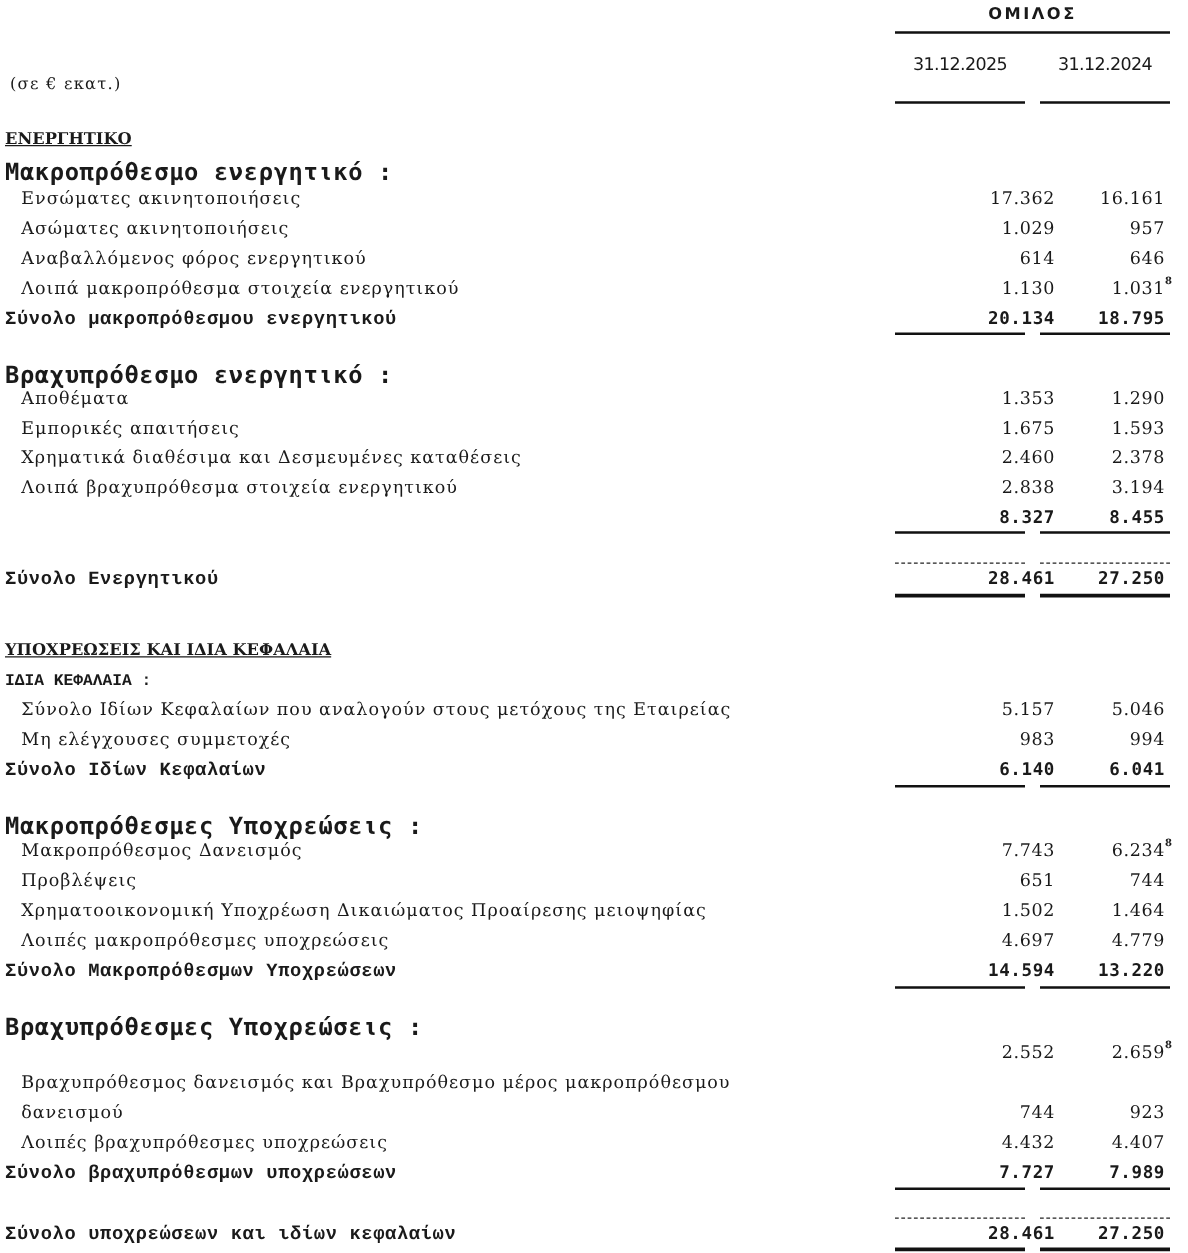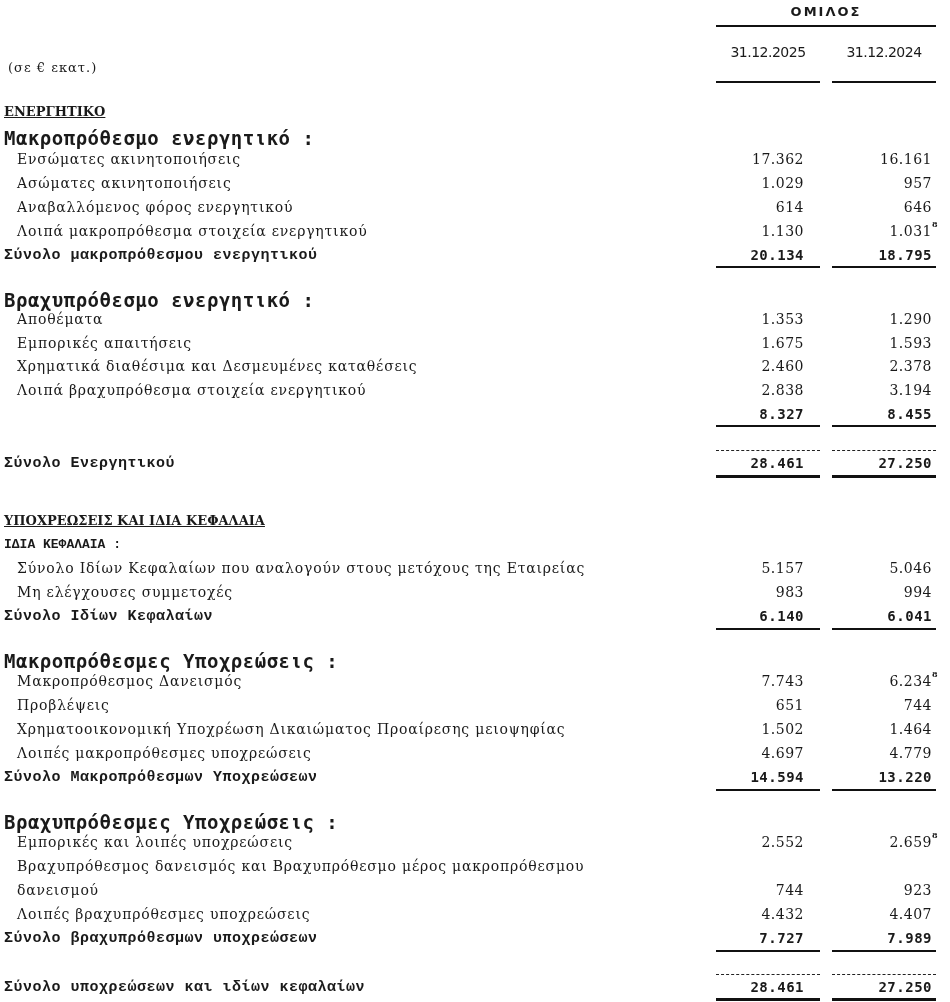--- a/index.html
+++ b/index.html
@@ -12,21 +12,21 @@
   .hline.dash { border-top: 1px dashed #222; }
   .col-head { position: absolute; top: 44px; width: 104px; text-align: center; font-size: 14px; font-family: "DejaVu Sans", sans-serif; letter-spacing: -0.5px; }
   .unit { left: 8px; top: 60px; font-size: 13px; letter-spacing: 1px; }
   .row { position: absolute; left: 0; width: 950px; height: 24px; }
   .row .label { position: absolute; left: 4px; top: 3px; font-size: 14px; white-space: nowrap; letter-spacing: 0.8px; }
   .row .label.indent { left: 17px; }
   .row .label.bold { font-weight: bold; font-family: Liberation Mono, monospace; font-size: 15px; letter-spacing: 0.5px; }
   .row .label.hdr { font-weight: bold; font-family: "DejaVu Sans Mono", monospace; font-size: 19px; letter-spacing: 0.5px; }
   .row .label.title { font-weight: bold; text-decoration: underline; font-family: "DejaVu Serif", serif; font-size: 13px; letter-spacing: 0px; }
   .row .v1, .row .v2 { position: absolute; top: 3px; font-size: 14px; text-align: right; width: 100px; letter-spacing: 0.5px; }
-  .row .v1 { left: 704px; }
+  .row .v1 { left: 744px; }
   .row .v2 { left: 832px; }
   .row.total .v1, .row.total .v2 { font-weight: bold; font-family: "DejaVu Sans Mono", monospace; font-size: 14px; }
   .note { position: absolute; font-size: 8px; font-weight: bold; left: 932px; top: -1px; }
 </style>
 </head>
 <body>
 
 <div class="abs group-title">ΟΜΙΛΟΣ</div>
 <div class="hline" style="left:716px; width:220px; top:25px;"></div>
 <div class="col-head" style="left:716px;">31.12.2025</div>
@@ -163,21 +163,20 @@
   <span class="v1">14.594</span>
   <span class="v2">13.220</span>
 </div>
 <div class="hline" style="left:716px; width:104px; top:789px;"></div>
 <div class="hline" style="left:832px; width:104px; top:789px;"></div>
 
 <div class="row" style="top:808px;">
   <span class="label hdr">Βραχυπρόθεσμες Υποχρεώσεις :</span>
 </div>
 <div class="row" style="top:831px;">
-  <span class="label indent">Εμπορικές και λοιπές υποχρεώσεις</span>
   <span class="v1">2.552</span>
   <span class="v2">2.659</span>
   <span class="note">8</span>
 </div>
 <div class="row" style="top:855px;">
   <span class="label indent">Βραχυπρόθεσμος δανεισμός και Βραχυπρόθεσμο μέρος μακροπρόθεσμου</span>
 </div>
 <div class="row" style="top:879px;">
   <span class="label indent">δανεισμού</span>
   <span class="v1">744</span>

